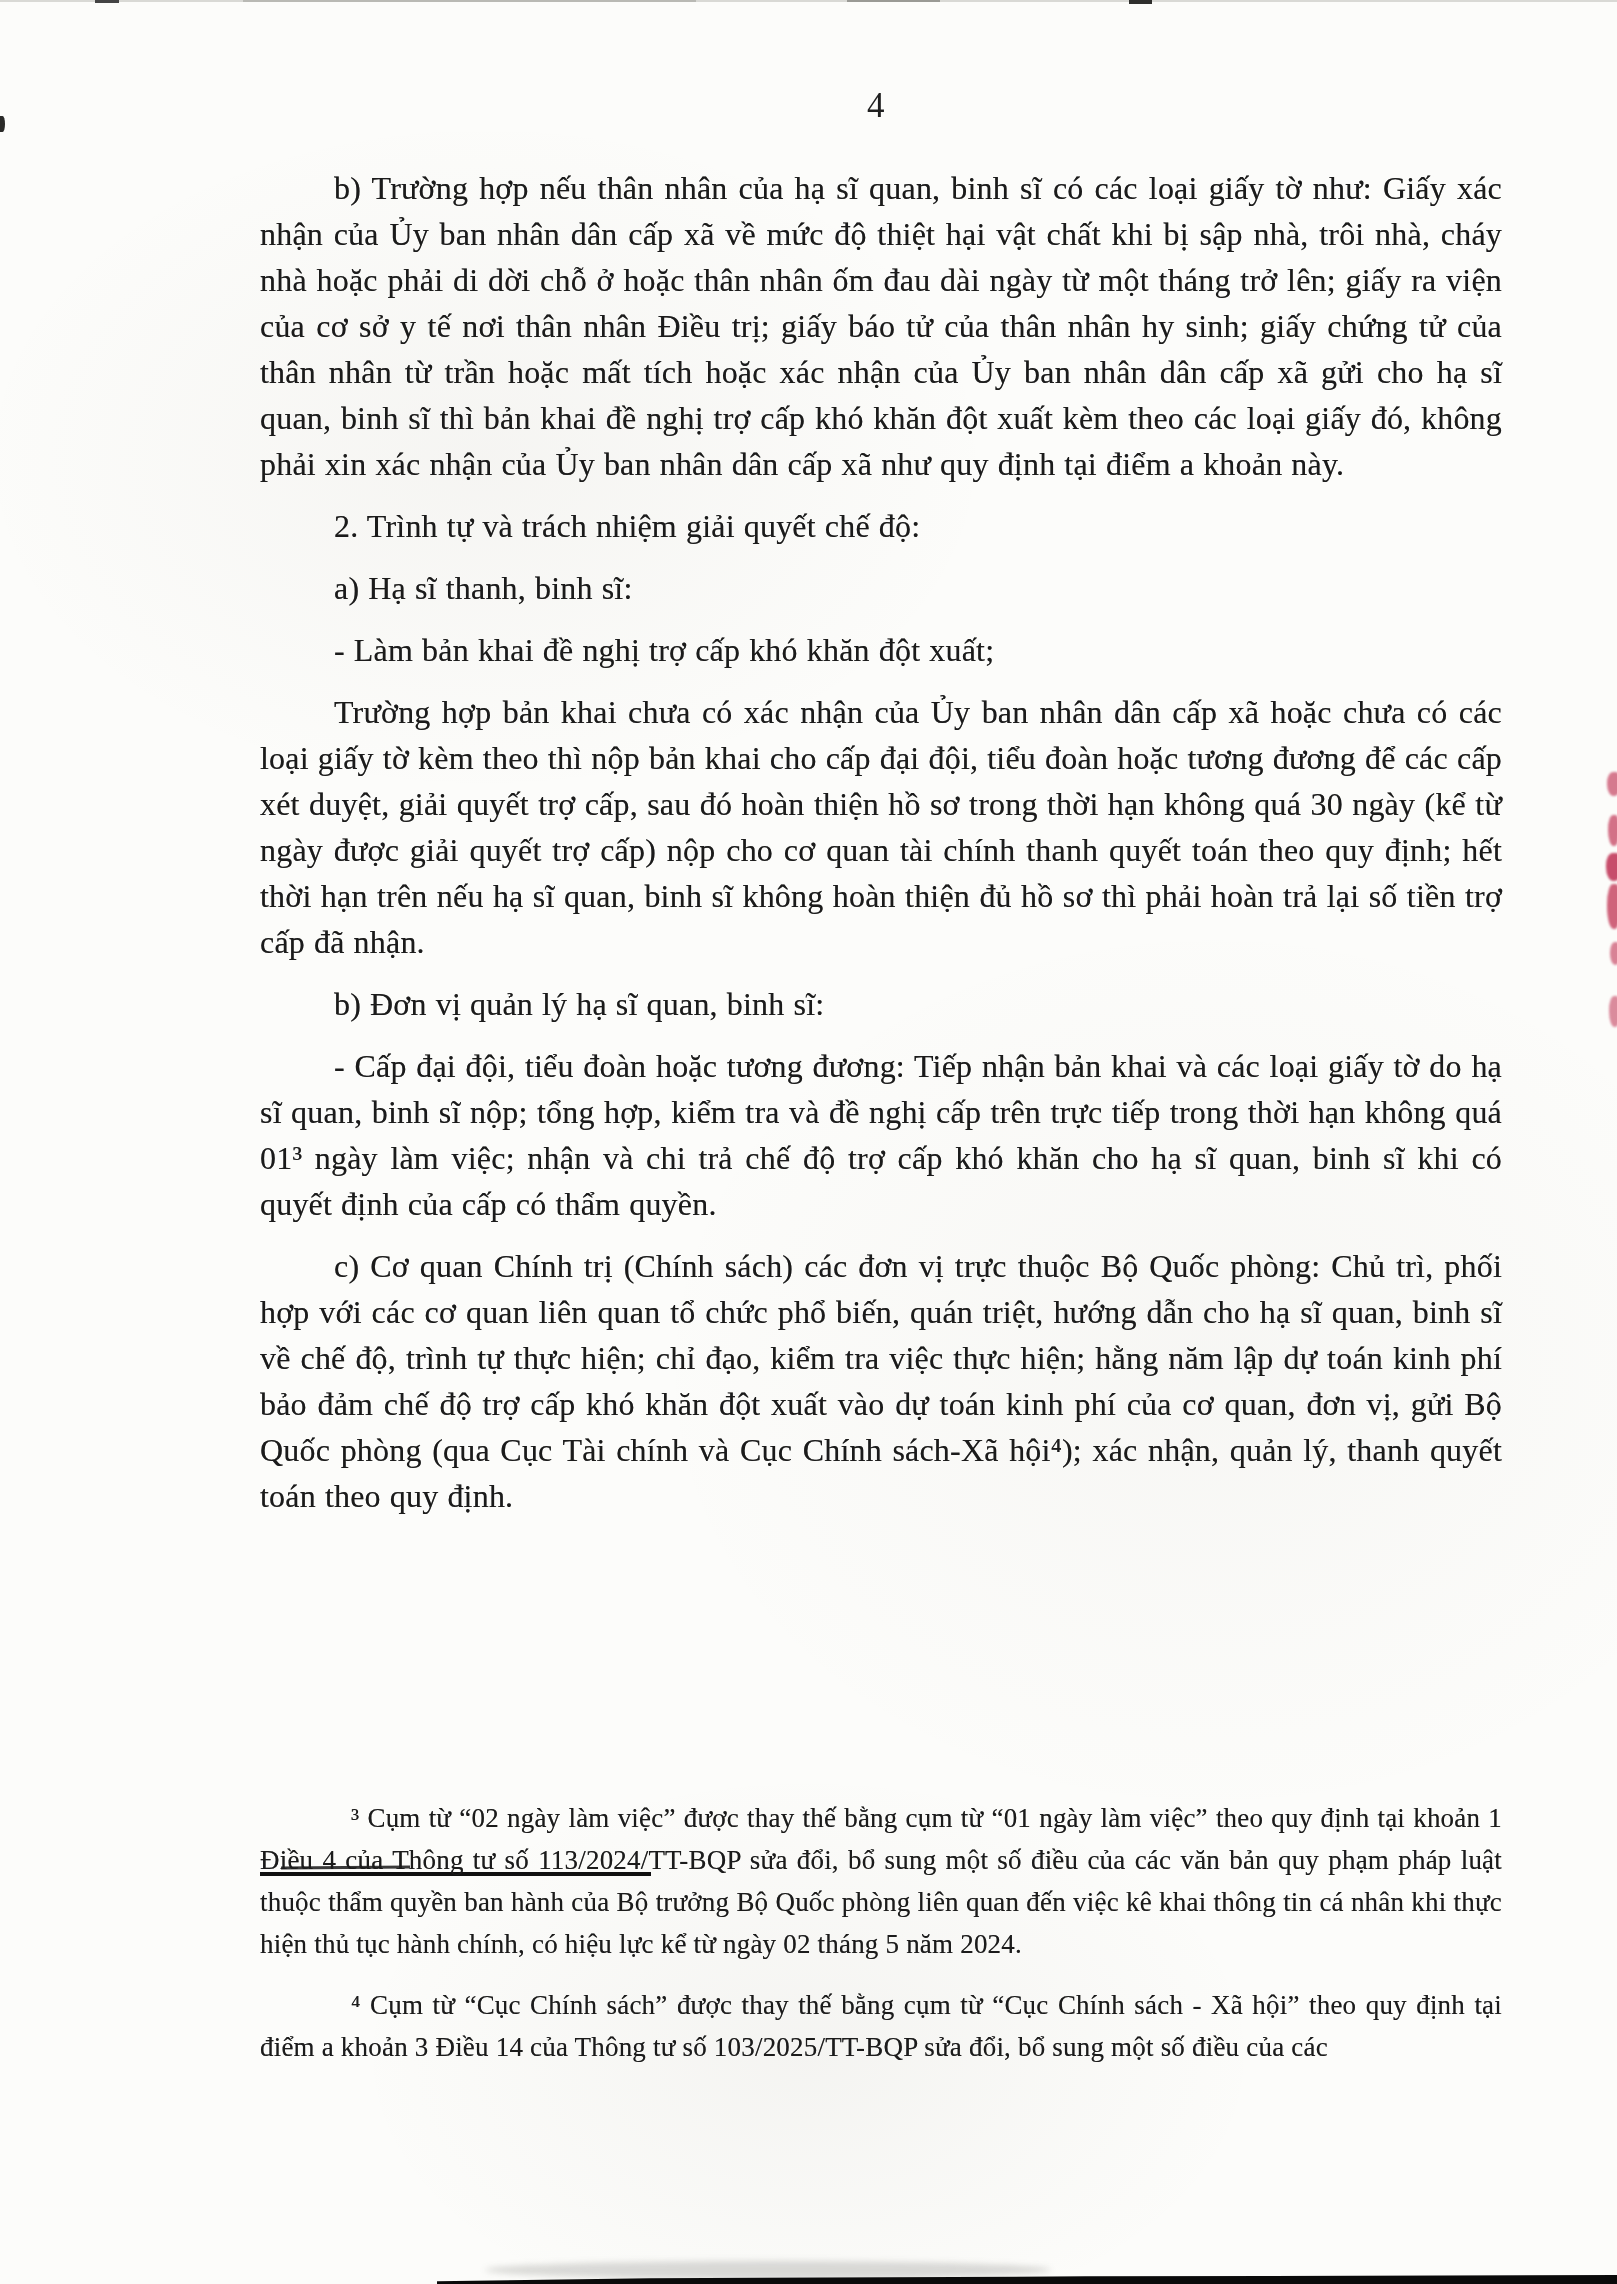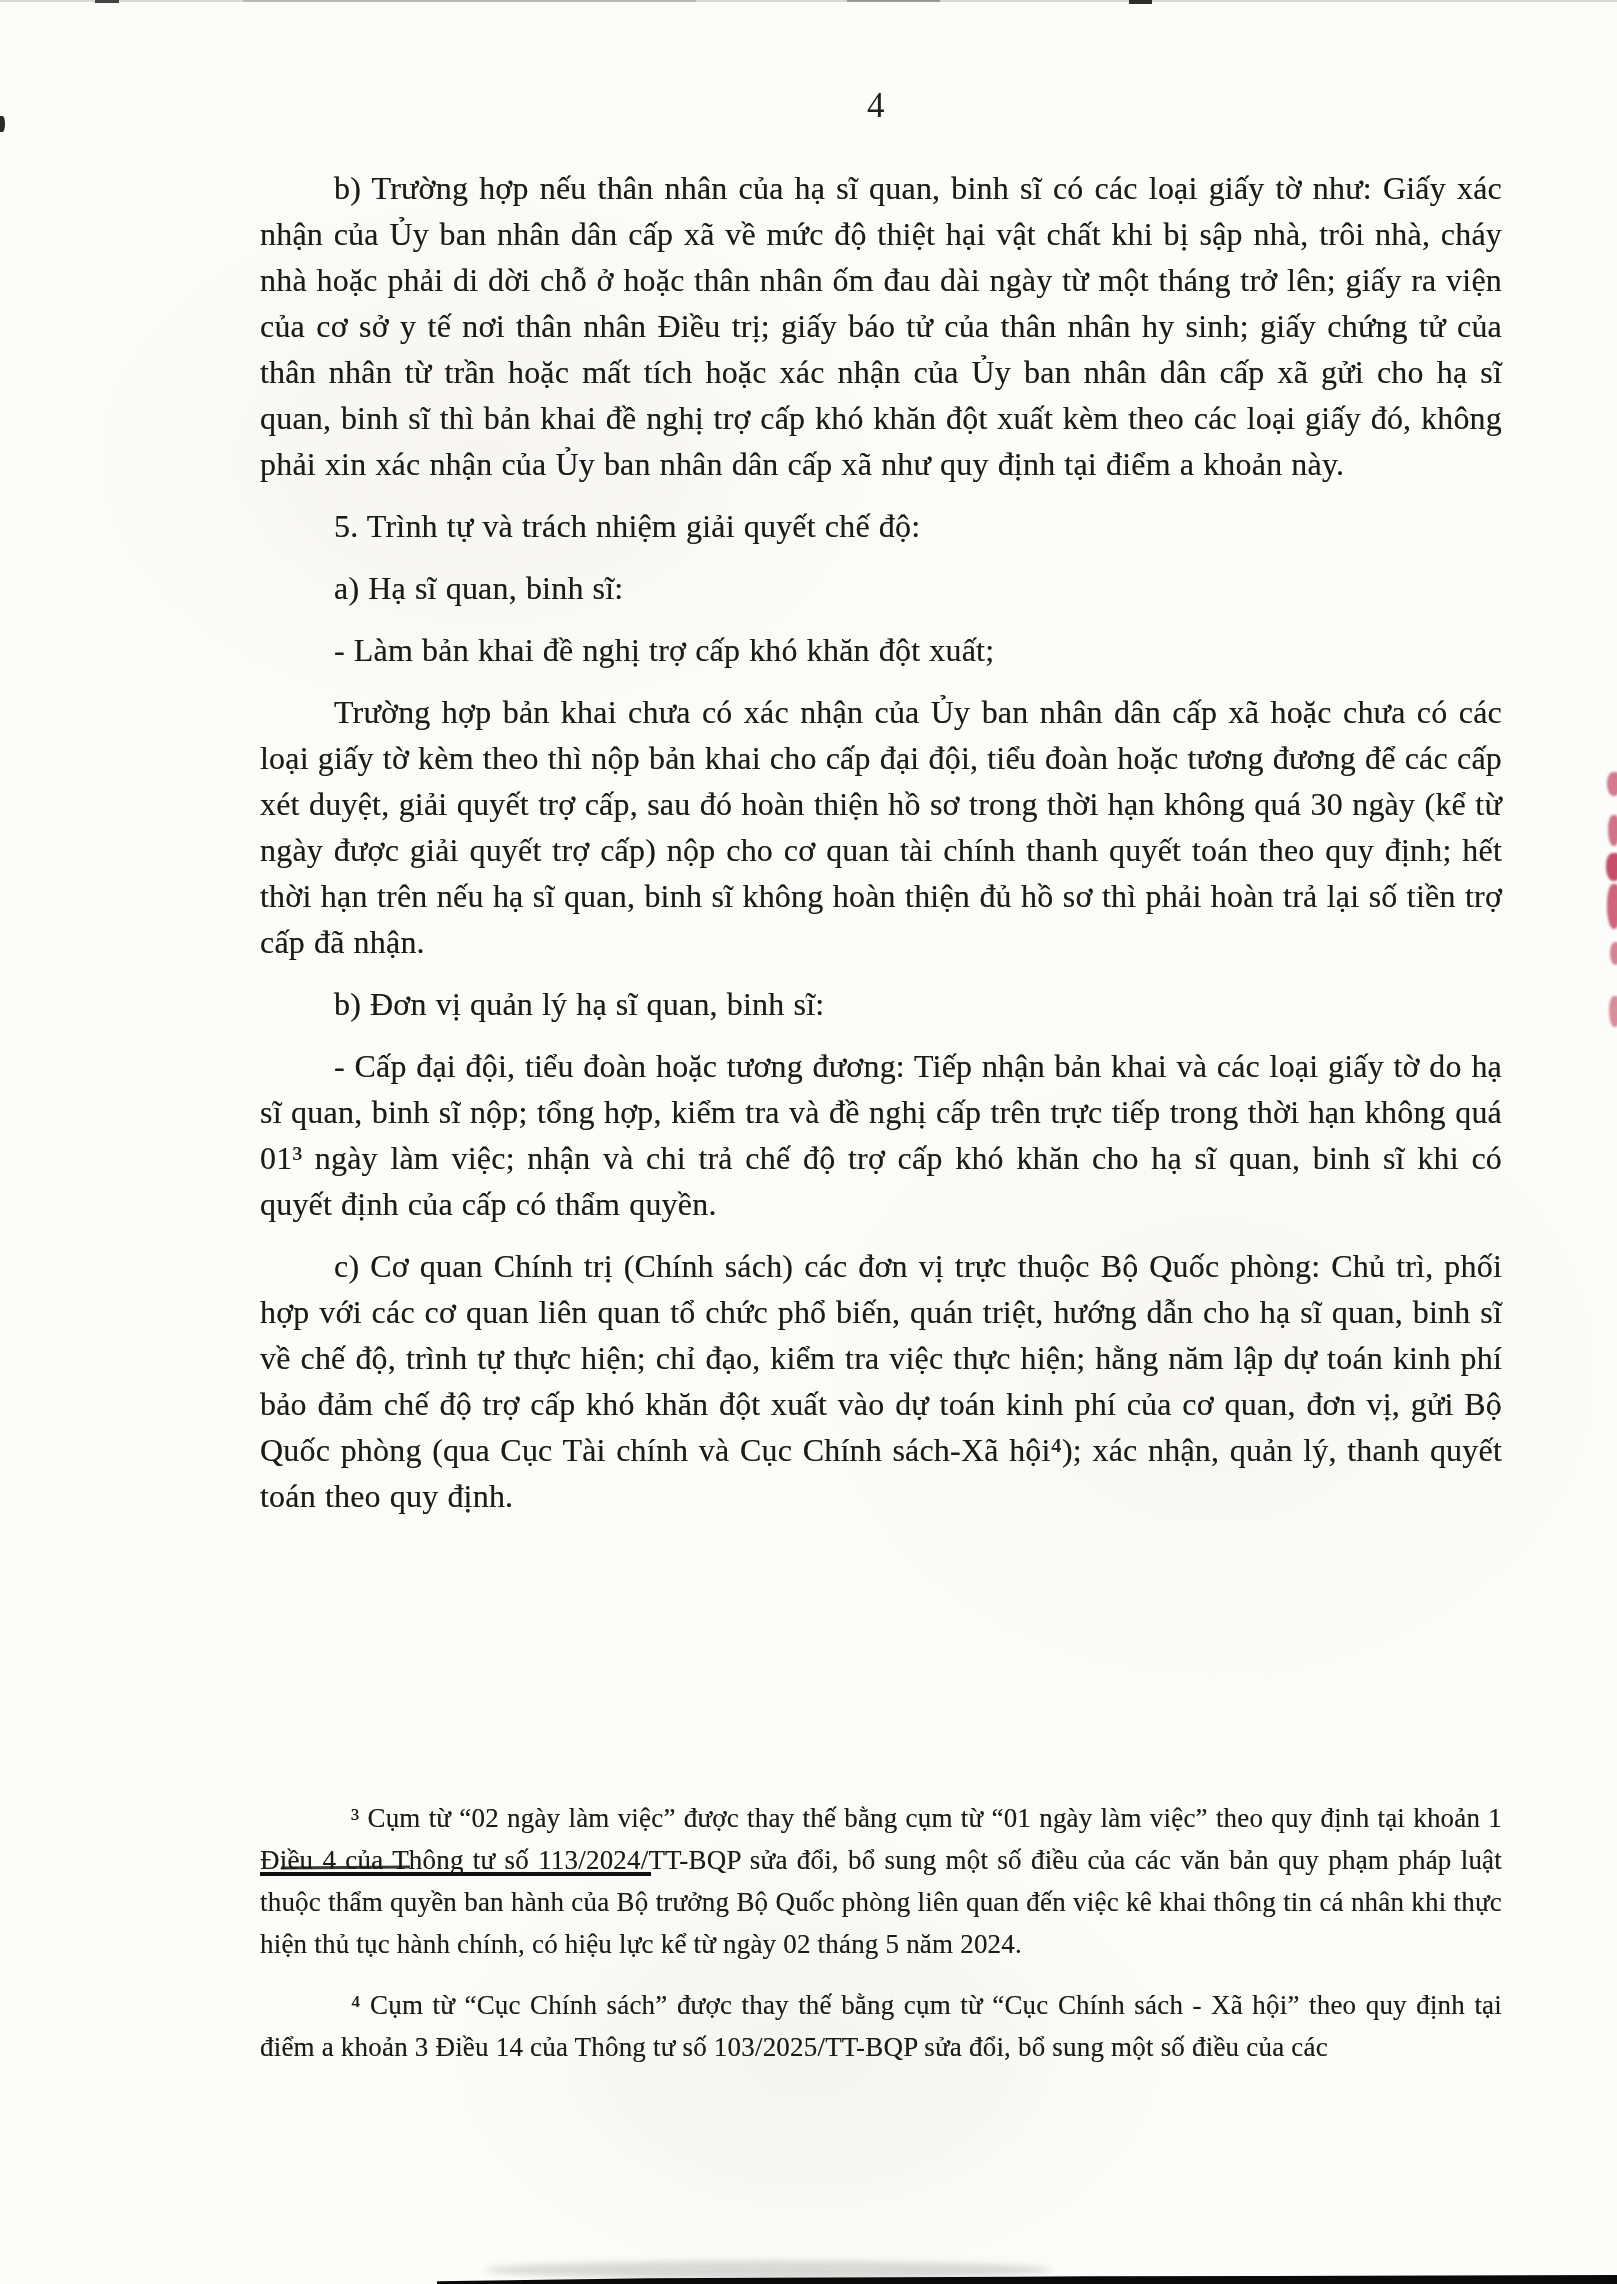--- a/index.html
+++ b/index.html
@@ -127,22 +127,22 @@
   <div class="top-dash t1"></div>
   <div class="top-dash t2"></div>
   <div class="top-dash t3"></div>
   <div class="top-dash t4"></div>
   <div class="left-edge-mark"></div>
 
   <div class="page-number">4</div>
 
   <div class="content">
     <p class="para">b) Trường hợp nếu thân nhân của hạ sĩ quan, binh sĩ có các loại giấy tờ như: Giấy xác nhận của Ủy ban nhân dân cấp xã về mức độ thiệt hại vật chất khi bị sập nhà, trôi nhà, cháy nhà hoặc phải di dời chỗ ở hoặc thân nhân ốm đau dài ngày từ một tháng trở lên; giấy ra viện của cơ sở y tế nơi thân nhân Điều trị; giấy báo tử của thân nhân hy sinh; giấy chứng tử của thân nhân từ trần hoặc mất tích hoặc xác nhận của Ủy ban nhân dân cấp xã gửi cho hạ sĩ quan, binh sĩ thì bản khai đề nghị trợ cấp khó khăn đột xuất kèm theo các loại giấy đó, không phải xin xác nhận của Ủy ban nhân dân cấp xã như quy định tại điểm a khoản này.</p>
-    <p class="para">5. Trình tự và trách nhiệm giải quyết chế độ:</p>
-    <p class="para">a) Hạ sĩ quan, binh sĩ:</p>
+    <p class="para">2. Trình tự và trách nhiệm giải quyết chế độ:</p>
+    <p class="para">a) Hạ sĩ thanh, binh sĩ:</p>
     <p class="para">- Làm bản khai đề nghị trợ cấp khó khăn đột xuất;</p>
     <p class="para">Trường hợp bản khai chưa có xác nhận của Ủy ban nhân dân cấp xã hoặc chưa có các loại giấy tờ kèm theo thì nộp bản khai cho cấp đại đội, tiểu đoàn hoặc tương đương để các cấp xét duyệt, giải quyết trợ cấp, sau đó hoàn thiện hồ sơ trong thời hạn không quá 30 ngày (kể từ ngày được giải quyết trợ cấp) nộp cho cơ quan tài chính thanh quyết toán theo quy định; hết thời hạn trên nếu hạ sĩ quan, binh sĩ không hoàn thiện đủ hồ sơ thì phải hoàn trả lại số tiền trợ cấp đã nhận.</p>
     <p class="para">b) Đơn vị quản lý hạ sĩ quan, binh sĩ:</p>
     <p class="para">- Cấp đại đội, tiểu đoàn hoặc tương đương: Tiếp nhận bản khai và các loại giấy tờ do hạ sĩ quan, binh sĩ nộp; tổng hợp, kiểm tra và đề nghị cấp trên trực tiếp trong thời hạn không quá 01³ ngày làm việc; nhận và chi trả chế độ trợ cấp khó khăn cho hạ sĩ quan, binh sĩ khi có quyết định của cấp có thẩm quyền.</p>
     <p class="para">c) Cơ quan Chính trị (Chính sách) các đơn vị trực thuộc Bộ Quốc phòng: Chủ trì, phối hợp với các cơ quan liên quan tổ chức phổ biến, quán triệt, hướng dẫn cho hạ sĩ quan, binh sĩ về chế độ, trình tự thực hiện; chỉ đạo, kiểm tra việc thực hiện; hằng năm lập dự toán kinh phí bảo đảm chế độ trợ cấp khó khăn đột xuất vào dự toán kinh phí của cơ quan, đơn vị, gửi Bộ Quốc phòng (qua Cục Tài chính và Cục Chính sách-Xã hội⁴); xác nhận, quản lý, thanh quyết toán theo quy định.</p>
   </div>
 
   <div class="footnote-sep-ghost"></div>
   <div class="footnote-sep"></div>
 

